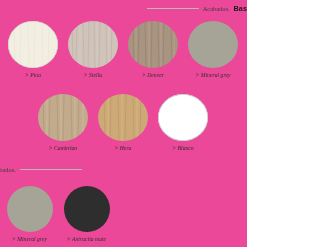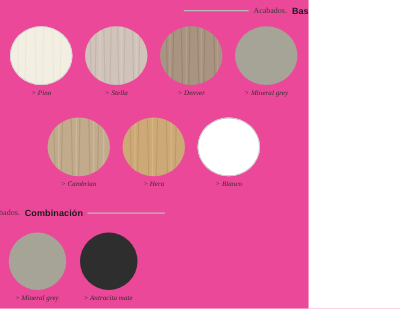--- a/index.html
+++ b/index.html
@@ -246,21 +246,20 @@
 
     <div class="swatch">
       <div class="disc outlined" style="background:#ffffff; box-shadow: inset 0 0 0 0.7px #c4c4c4;"></div>
       <div class="label">&gt; Blanco</div>
     </div>
 
   </div>
 
   <div class="section-head" id="head-combinacion">
     <span class="head-light">Acabados.</span>
-    <span class="head-bold">Combinación</span>
     <span class="head-rule head-rule-right"></span>
   </div>
 
   <div class="row" id="row-comb-1">
 
     <div class="swatch">
       <div class="disc" style="background:#a6a397;"></div>
       <div class="label">&gt; Mineral grey</div>
     </div>
 

